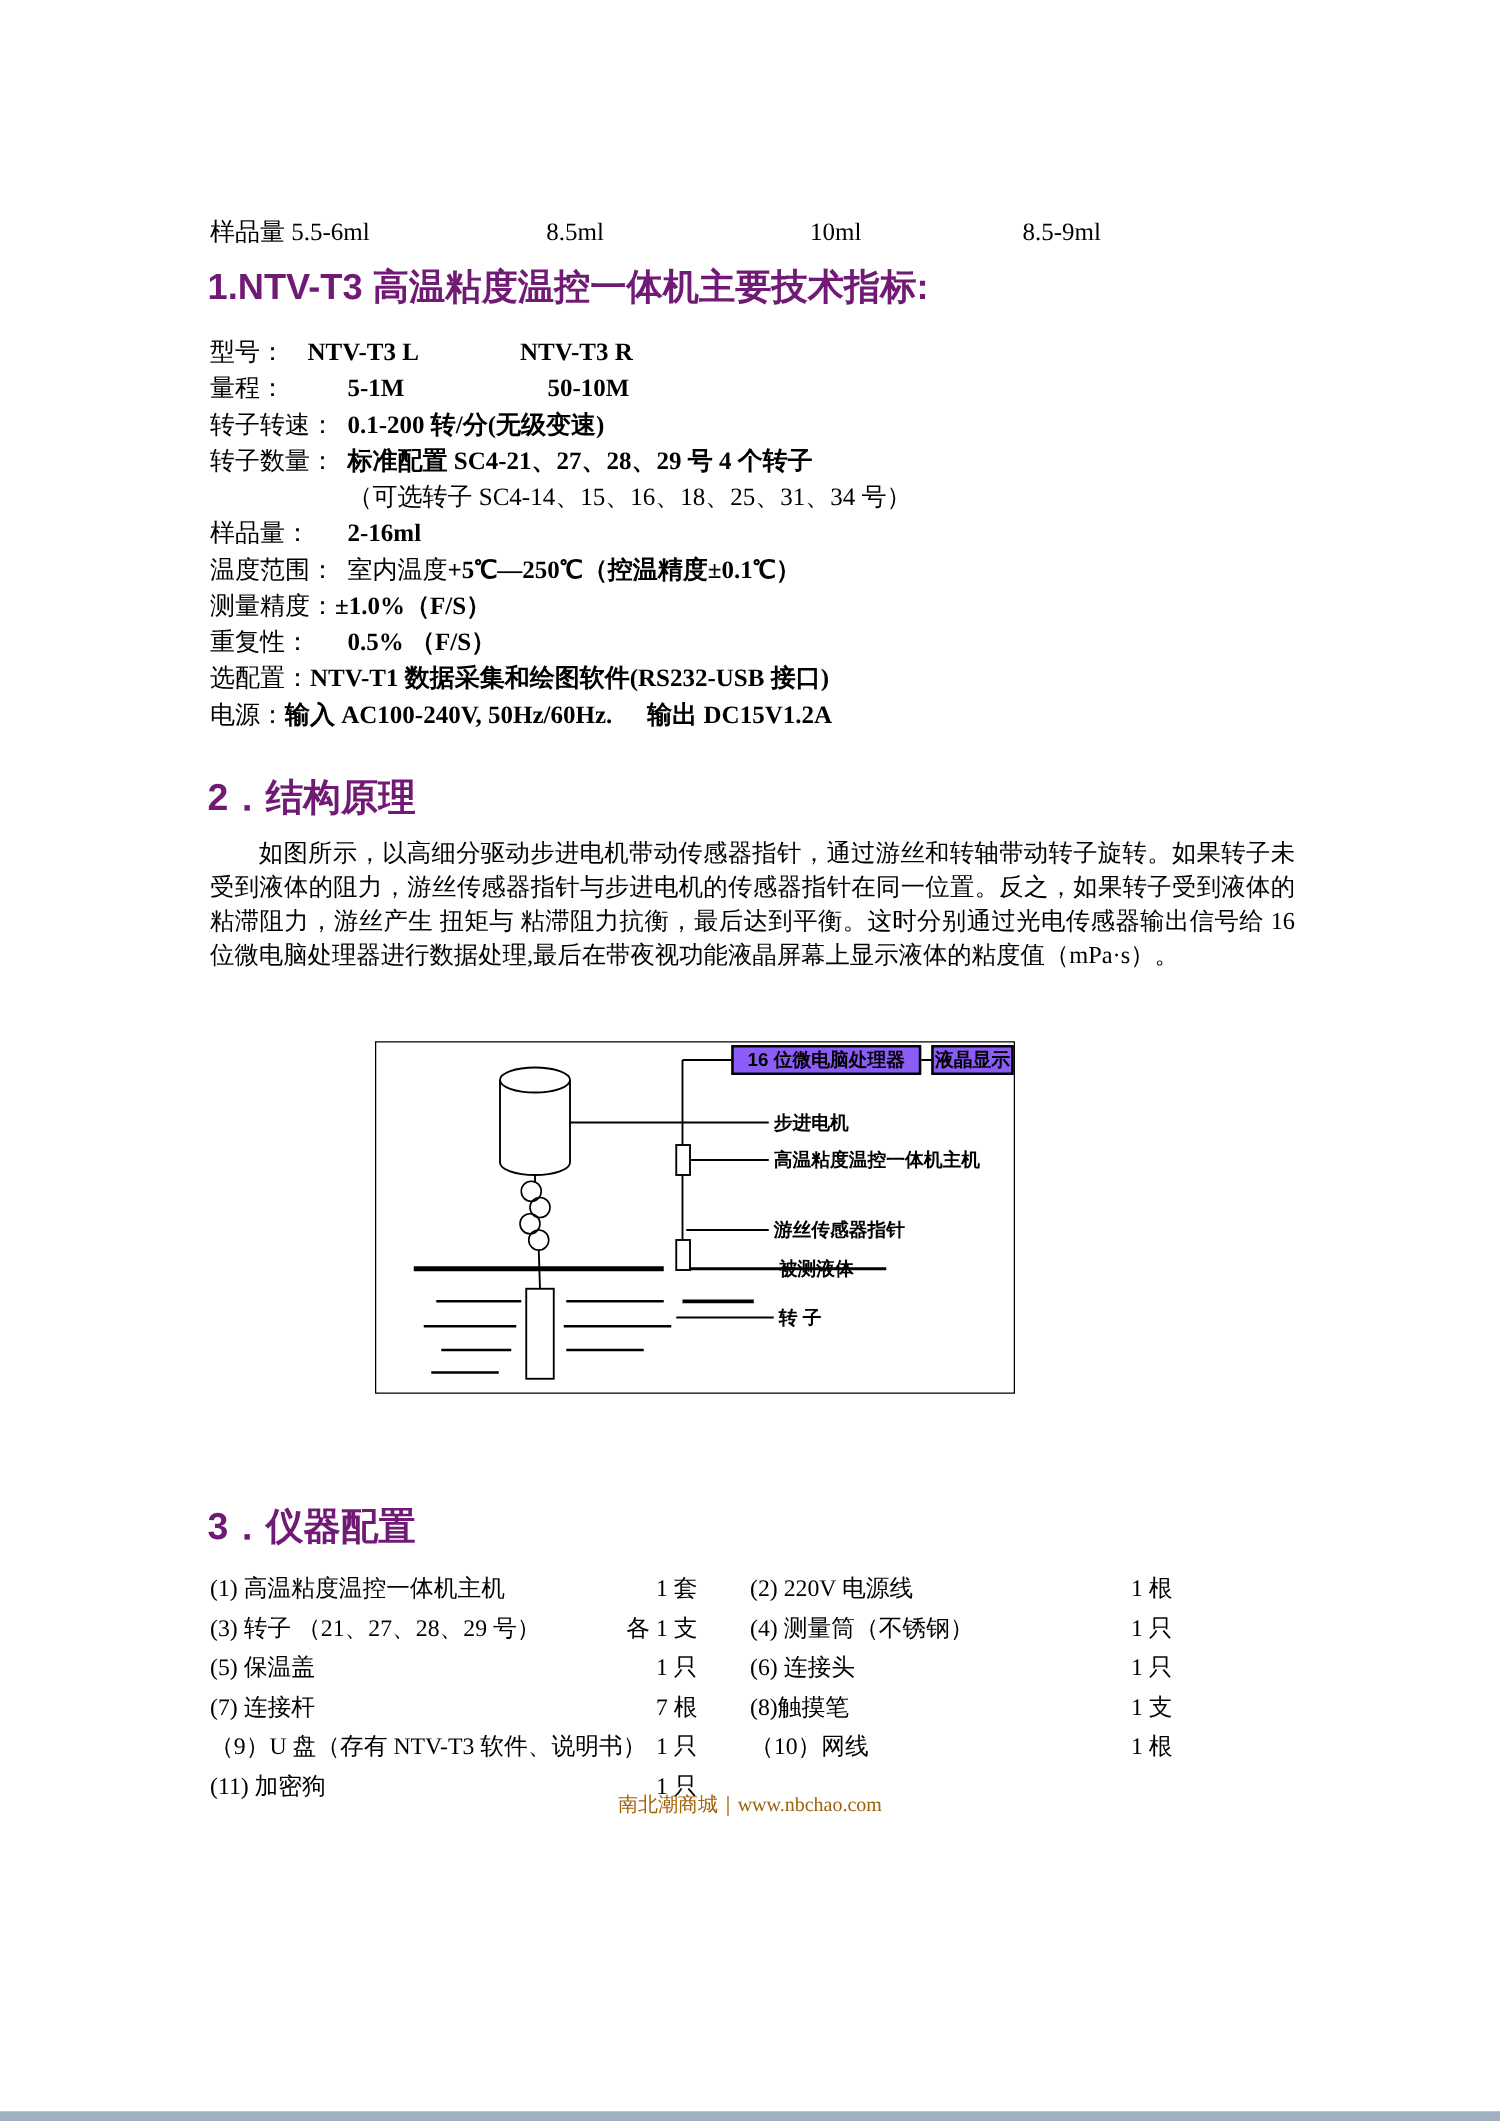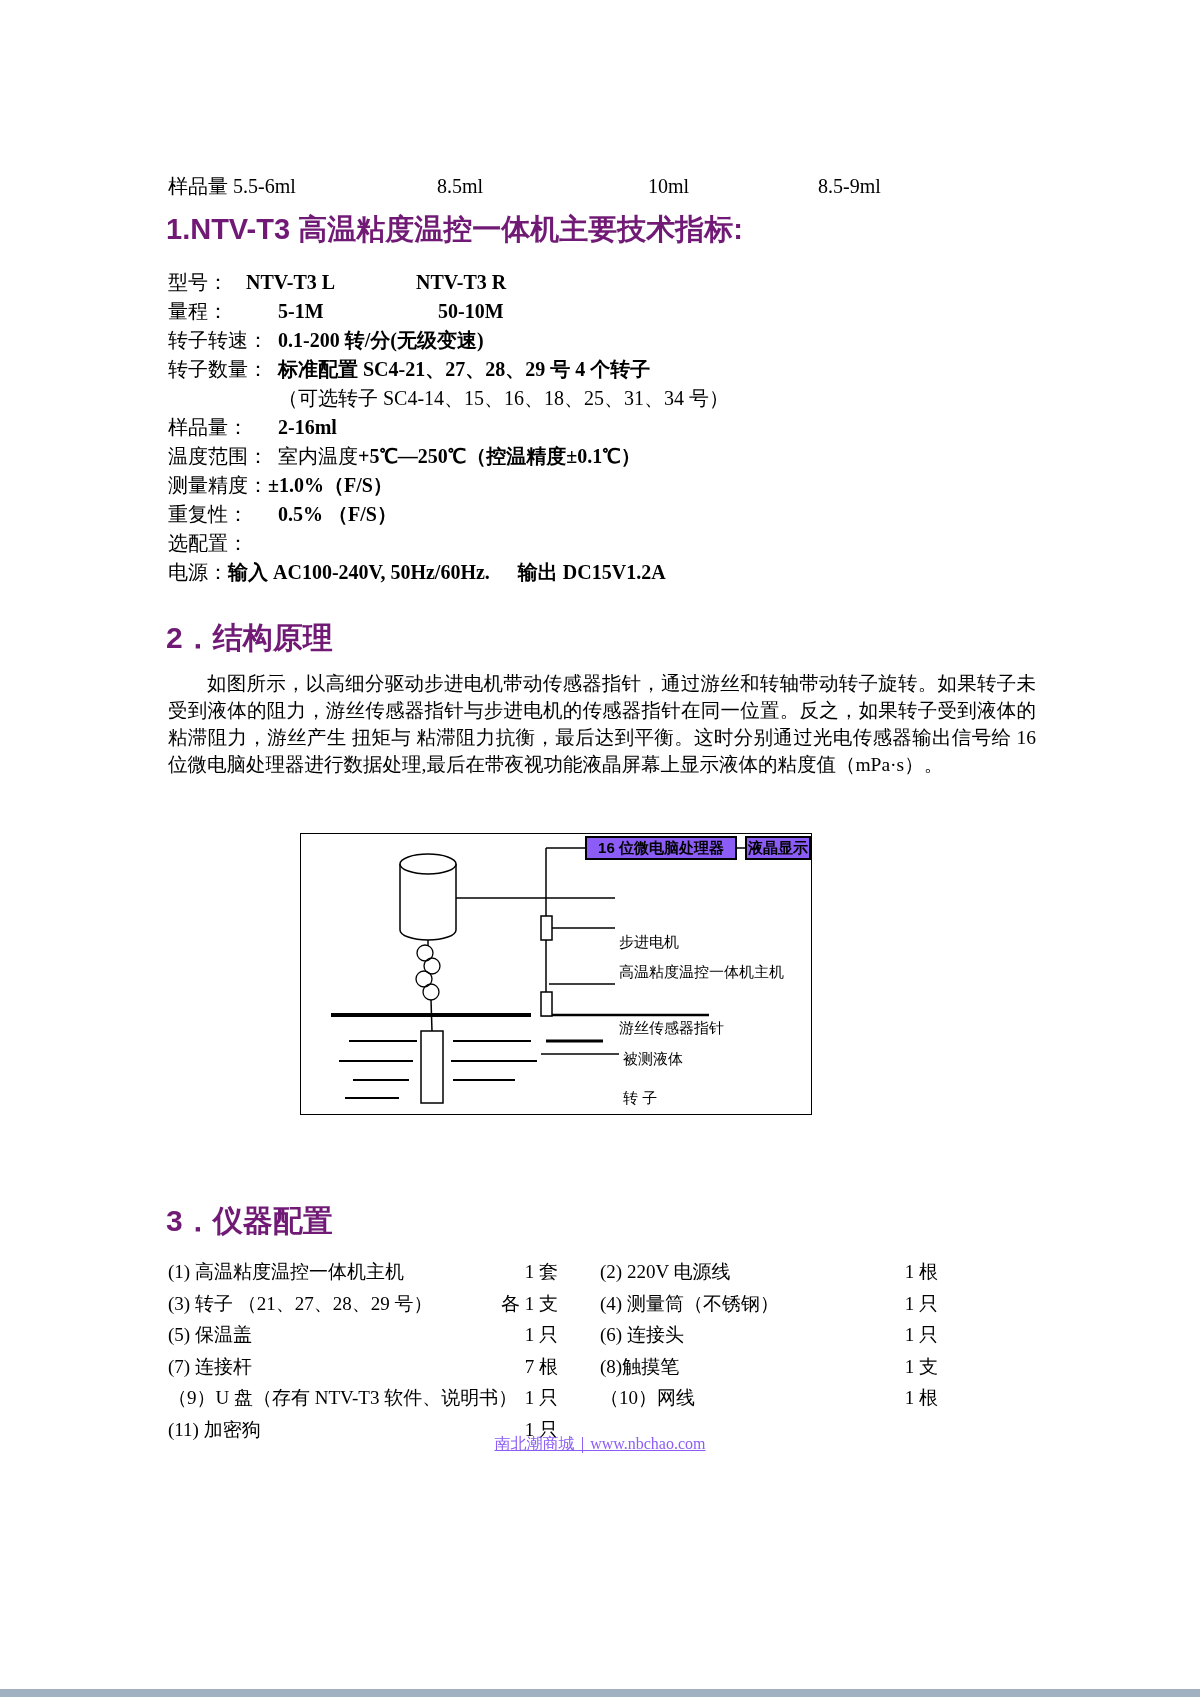--- a/index.html
+++ b/index.html
@@ -61,40 +61,40 @@
   .diagram svg { position: absolute; left: 0; top: 0; }
   .dbox {
     position: absolute; border: 2px solid #000; background: #8b5cf6;
     font-family: "Liberation Sans", sans-serif; font-weight: 700; font-size: 15px;
     display: flex; align-items: center; justify-content: center; white-space: nowrap;
   }
   .box-proc { left: 284px; top: 2px; width: 152px; height: 24px; }
   .box-lcd  { left: 444px; top: 2px; width: 66px;  height: 24px; }
   .dlabel {
     position: absolute; white-space: nowrap;
-    font-family: "Liberation Sans", sans-serif; font-weight: 400; font-size: 15px; margin-top: 44px;
+    font-family: "Liberation Sans", sans-serif; font-weight: 700; font-size: 15px;
   }
   .dl0 { left: 318px; top: 55px; }
   .dl1 { left: 318px; top: 85px; }
   .dl2 { left: 318px; top: 141px; }
   .dl3 { left: 322px; top: 172px; }
   .dl4 { left: 322px; top: 211px; }
 
   
   .config { position: absolute; top: 1256px; left: 168px; width: 770px; font-size: 19px; }
   .cfg-row { display: flex; height: 31.5px; line-height: 31.5px; white-space: nowrap; }
   .cfg-left { width: 390px; display: flex; justify-content: space-between; }
   .cfg-right { flex: 1; margin-left: 42px; display: flex; justify-content: space-between; }
 
   
   .footer {
     position: absolute; top: 1434px; left: 0; width: 100%;
     text-align: center; font-size: 16px;
   }
-  .footer .link { text-decoration: underline; cursor: pointer; color:#8b5cf6;margin-top:44px; }
+  .footer .link { cursor: pointer; color:#a16207;margin-top:44px; }
 
   .bottom-strip {
     position: absolute; bottom: 0; left: 0; width: 100%; height: 8px;
     background: #a2b1c1;
   }
 </style>
 </head>
 <body>
 
 <div class="page">
@@ -143,20 +143,21 @@
     <div class="spec-row">
       <span class="sl">测量精度：</span>
       <span class="sv">±1.0%（F/S）</span>
     </div>
     <div class="spec-row">
       <span class="sl w110">重复性：</span>
       <span class="sv">0.5% （F/S）</span>
     </div>
     <div class="spec-row">
       <span class="sl">选配置：</span>
+      <span class="sv">NTV-T1 数据采集和绘图软件(RS232-USB 接口)</span>
     </div>
     <div class="spec-row">
       <span class="sl">电源：</span>
       <span class="sv">输入 AC100-240V, 50Hz/60Hz.</span>
       <span class="sv gap28">输出 DC15V1.2A</span>
     </div>
   </div>
 
   <h2 class="h-title title2">2．结构原理</h2>
 

